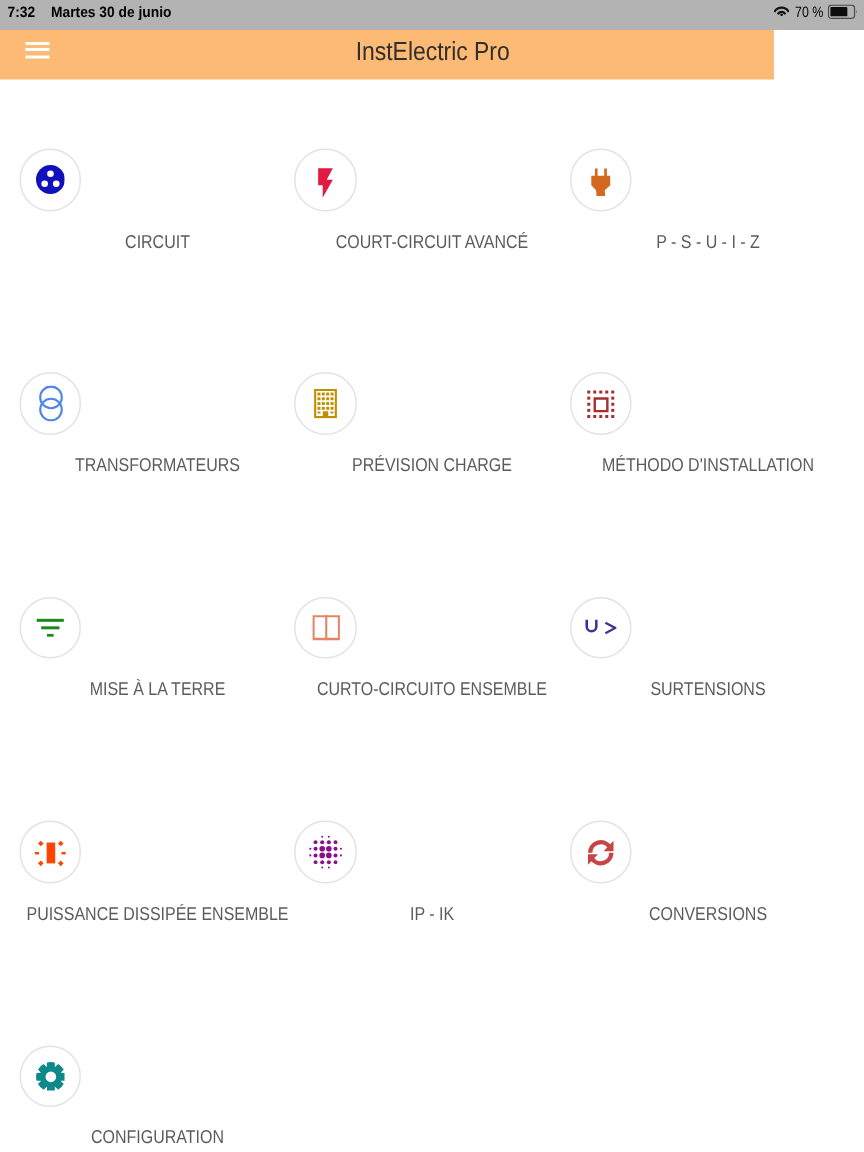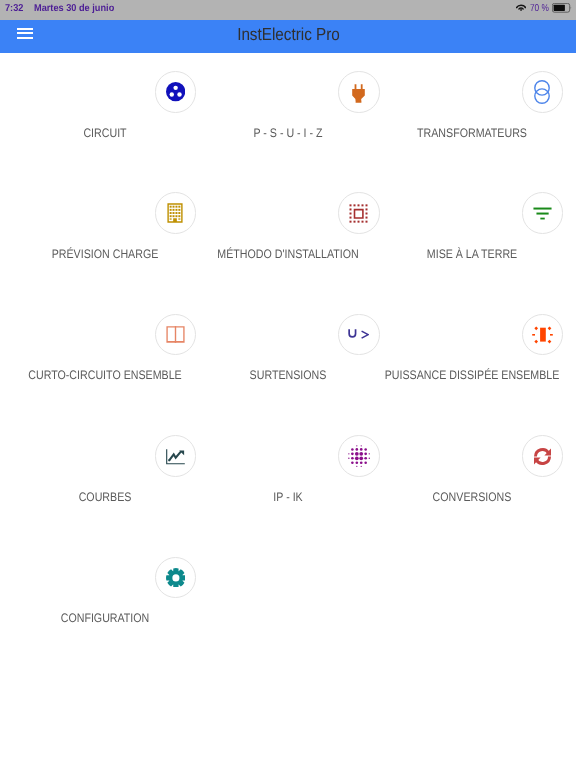--- a/index.html
+++ b/index.html
@@ -5,53 +5,54 @@
 <style>
   html,body{margin:0;padding:0;}
   body{
     width:576px;height:768px;background:#ffffff;
     font-family:"Liberation Sans",sans-serif;
     overflow:hidden;-webkit-font-smoothing:antialiased;text-rendering:geometricPrecision;
   }
   
   .statusbar{
     position:absolute;top:0;left:0;width:576px;height:20px;
-    background:#b3b3b3;color:#4c1d95;
+    background:#b3b3b3;color:#000000;
   }
   .sb-left{position:absolute;left:5px;top:-2px;height:20px;display:flex;align-items:center;gap:9px;}
   .sb-time{font-size:10px;font-weight:bold;display:inline-block;transform:scaleX(0.92);transform-origin:left center;}
   .sb-date{font-size:10px;font-weight:bold;display:inline-block;transform:scaleX(0.92);transform-origin:left center;}
   .sb-right{position:absolute;left:0;top:0;width:576px;height:20px;text-decoration:underline;}
   .sb-wifi{position:absolute;left:515.7px;top:4.1px;line-height:0;}
   .sb-batt{position:absolute;left:551.6px;top:3.2px;line-height:0;}
   .sb-batt-pct{position:absolute;left:529.5px;top:3.1px;font-size:10px;display:inline-block;transform:scaleX(0.83);transform-origin:left center;}
   
   .appbar{
-    position:absolute;top:20px;left:0;width:576px;height:33px;
-    background:#3b82f6;
+    position:absolute;top:20px;left:0;width:516px;height:33px;
+    background:#fdba74;
   }
   .menu-btn{position:absolute;left:16.9px;top:7.8px;width:16.3px;height:11px;cursor:pointer;}
   .menu-btn i{position:absolute;left:0;width:16.3px;height:2.2px;background:#ffffff;}
   .menu-btn i:nth-child(1){top:0px;}
   .menu-btn i:nth-child(2){top:4.3px;}
   .menu-btn i:nth-child(3){top:8.8px;}
   .appbar-title{
     position:absolute;left:0;top:-2.5px;width:576px;height:33px;
     display:flex;align-items:center;justify-content:center;
   }
   .appbar-title span{font-size:17.4px;color:#2f2f2f;display:inline-block;transform:scaleX(0.878);}
   
   .grid{
     position:absolute;top:53.6px;left:12.75px;width:550.5px;
     display:grid;grid-template-columns:repeat(3,183.5px);
   }
   .cell{
     height:121.4px;width:183.5px;position:relative;
-    display:flex;flex-direction:column;align-items:flex-end;
+    display:flex;flex-direction:column;align-items:flex-start;
     cursor:pointer;
+    margin-top:28px;
   }
   .circle{
     margin-top:17.5px;
     width:41.6px;height:41.6px;border-radius:50%;
     border:1px solid #e3e3e3;background:#fff;
     display:flex;align-items:center;justify-content:center;
     box-sizing:border-box;
   }
   .circle .icon{display:flex;align-items:center;justify-content:center;line-height:0;}
   .circle svg{display:block;}
@@ -107,20 +108,30 @@
             <circle cx="12" cy="7.3" r="2.75" fill="#fff"></circle>
             <circle cx="7.2" cy="15.5" r="2.75" fill="#fff"></circle>
             <circle cx="16.8" cy="15.5" r="2.75" fill="#fff"></circle>
           </svg>
         </span>
       </div>
       <div class="label">CIRCUIT</div>
     </div>
     <div class="cell">
       <div class="circle">
+        <span class="icon" style="left: 0px; top: 2px;">
+          <svg viewBox="0 0 24 24" width="20" height="20">
+            <path d="M6.12 0.18 H17.88 L12.96 9.42 H17.88 L9.72 23.82 V13.74 H6.12 Z" fill="#e01a41"></path>
+          </svg>
+        </span>
+      </div>
+      <div class="label">COURT-CIRCUIT AVANCÉ</div>
+    </div>
+    <div class="cell">
+      <div class="circle">
         <span class="icon" style="left: 0px; top: 1.3px;">
           <svg viewBox="0 0 24 24" width="19" height="19">
             <path d="M7.07 0.38 h2.28 v6.3 h-2.28 z M14.91 0.38 h2.27 v6.3 h-2.27 z M4.04 6.44 h15.92 v8.1 l-4.55 4.3 v1.9 h-7.3 v-1.9 l-4.07 -4.3 z M8.34 20.84 h7.32 v2.78 h-7.32 z" fill="#d2691e"></path>
           </svg>
         </span>
       </div>
       <div class="label">P - S - U - I - Z</div>
     </div>
     <div class="cell">
       <div class="circle">
@@ -237,33 +248,20 @@
               <rect x="18.50" y="3.42" width="3.00" height="3.00" transform="rotate(45 20.00 4.92)"></rect>
               <rect x="3.30" y="18.58" width="3.00" height="3.00" transform="rotate(45 4.80 20.08)"></rect>
               <rect x="18.50" y="18.58" width="3.00" height="3.00" transform="rotate(45 20.00 20.08)"></rect>
               <rect x="0.23" y="11.43" width="3.20" height="1.83"></rect>
               <rect x="20.57" y="11.43" width="3.20" height="1.83"></rect>
             </g>
           </svg>
         </span>
       </div>
       <div class="label">PUISSANCE DISSIPÉE ENSEMBLE</div>
-    </div>
-    <div class="cell">
-      <div class="circle">
-        <span class="icon">
-          <svg viewBox="0 0 24 24" width="19" height="19">
-            <path d="M0.88 2.78 V21.22 H23.75" fill="none" stroke="#27474d" stroke-width="1.42" stroke-linecap="butt"></path>
-            <path d="M4.04 16.80 L9.73 9.35 L12.25 13.52 L19.0 5.6" fill="none" stroke="#27474d" stroke-width="2.6" stroke-linejoin="miter"></path>
-            <path d="M16.67 4.55 H22.86 V10.48 Z" fill="#27474d"></path>
-            <circle cx="4.04" cy="16.80" r="1.4" fill="#27474d"></circle>
-          </svg>
-        </span>
-      </div>
-      <div class="label">COURBES</div>
     </div>
     <div class="cell">
       <div class="circle">
         <span class="icon">
           <svg viewBox="0 0 24 24" width="24.15" height="24.15">
             <g fill="#8b0f8b">
               <circle cx="9.76" cy="1.86" r="0.65"></circle>
               <circle cx="14.14" cy="1.86" r="0.65"></circle>
               <circle cx="5.34" cy="5.44" r="1.27"></circle>
               <circle cx="9.76" cy="5.44" r="1.34"></circle>

